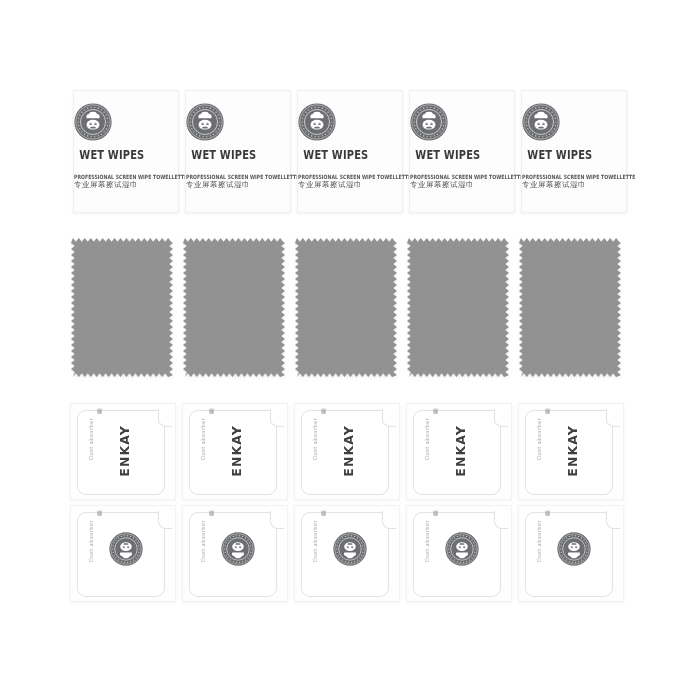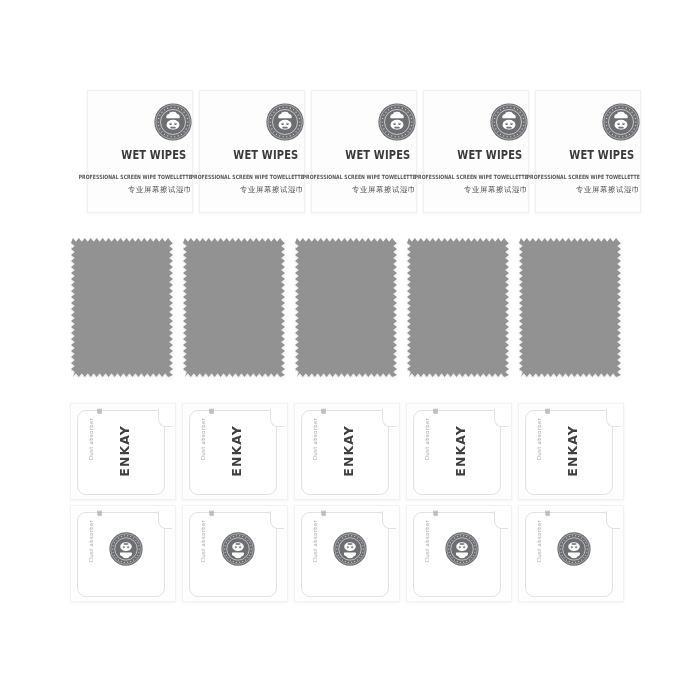--- a/index.html
+++ b/index.html
@@ -28,30 +28,30 @@
     justify-content: center;
   }
 
   
   #row-wipes { top: 90px; height: 123px; }
 
   #row-wipes .cell { width: 112px; height: 123px; position: relative; }
 
   .wipe-sachet {
     position: absolute;
-    left: 17px; top: 0;
+    left: 3px; top: 0;
     width: 106px;
     height: 123px;
     background: #fdfdfd;
     border: 1px solid #f0f0f0;
     box-shadow: 0 1px 3px rgba(0,0,0,0.055),
                 0 0 1px rgba(0,0,0,0.06) inset;
     display: flex;
     flex-direction: column;
-    align-items: flex-end;
+    align-items: flex-start;
   }
 
   .wipe-logo { margin-top: 12px; }
 
   .wipe-title {
     margin-top: 7px;
     font-size: 11.5px;
     font-weight: bold;
     letter-spacing: 0.2px;
     color: #3a3a3c;
@@ -64,21 +64,20 @@
     font-size: 4.6px;
     font-weight: bold;
     letter-spacing: 0.05px;
     color: #58585b;
     font-family: "DejaVu Sans", sans-serif;
     transform: scaleY(1.25);
     white-space: nowrap;
   }
 
   .wipe-cn {
-    margin-top: 5px;
     font-size: 7.4px;
     color: #4a4a4c;
     letter-spacing: 0.6px;
     font-family: "DejaVu Sans", sans-serif;
     white-space: nowrap;
   }
 
   
   #row-cloths { top: 238px; height: 139px; }
   #row-cloths .cell { width: 112px; height: 139px; position: relative; }

